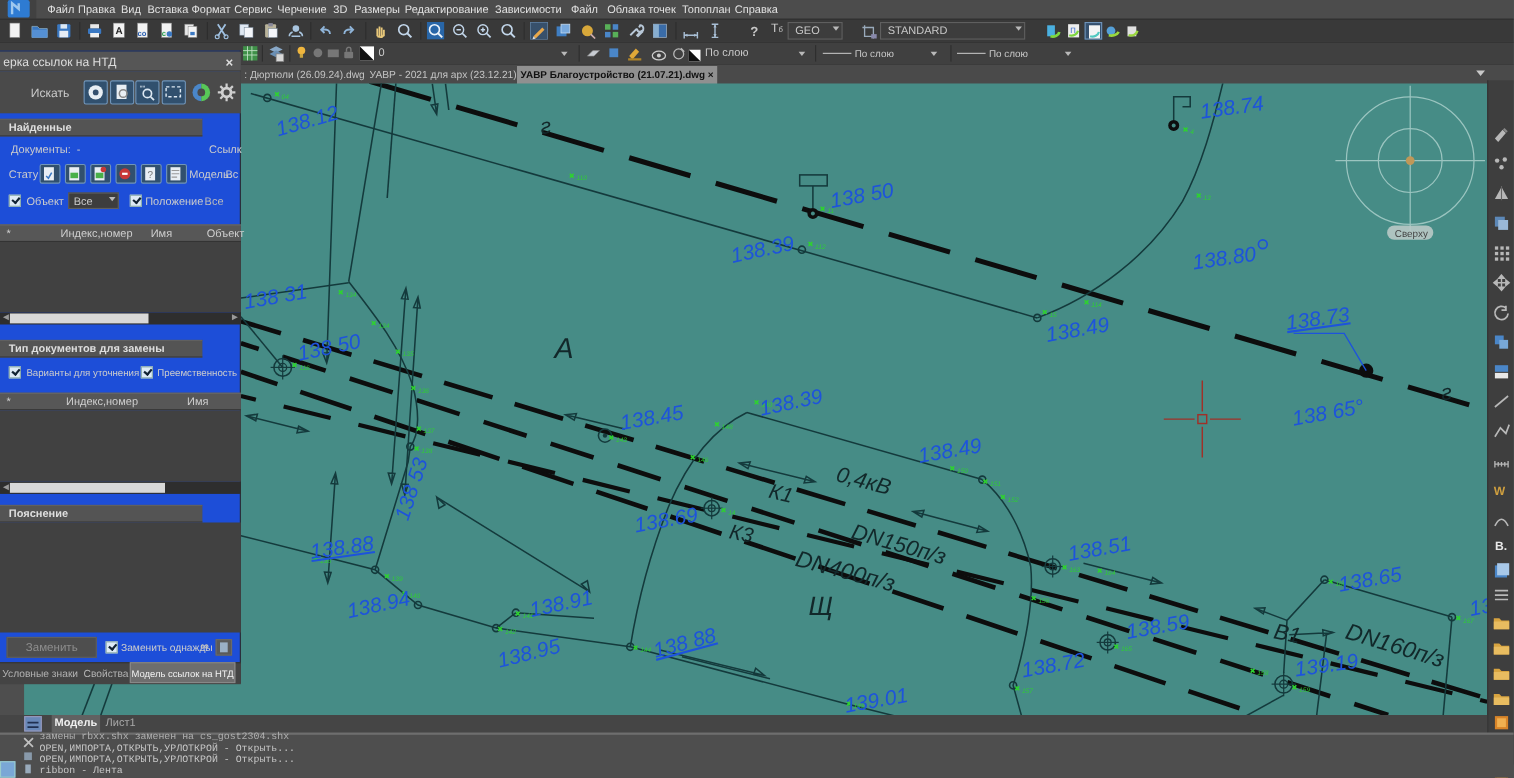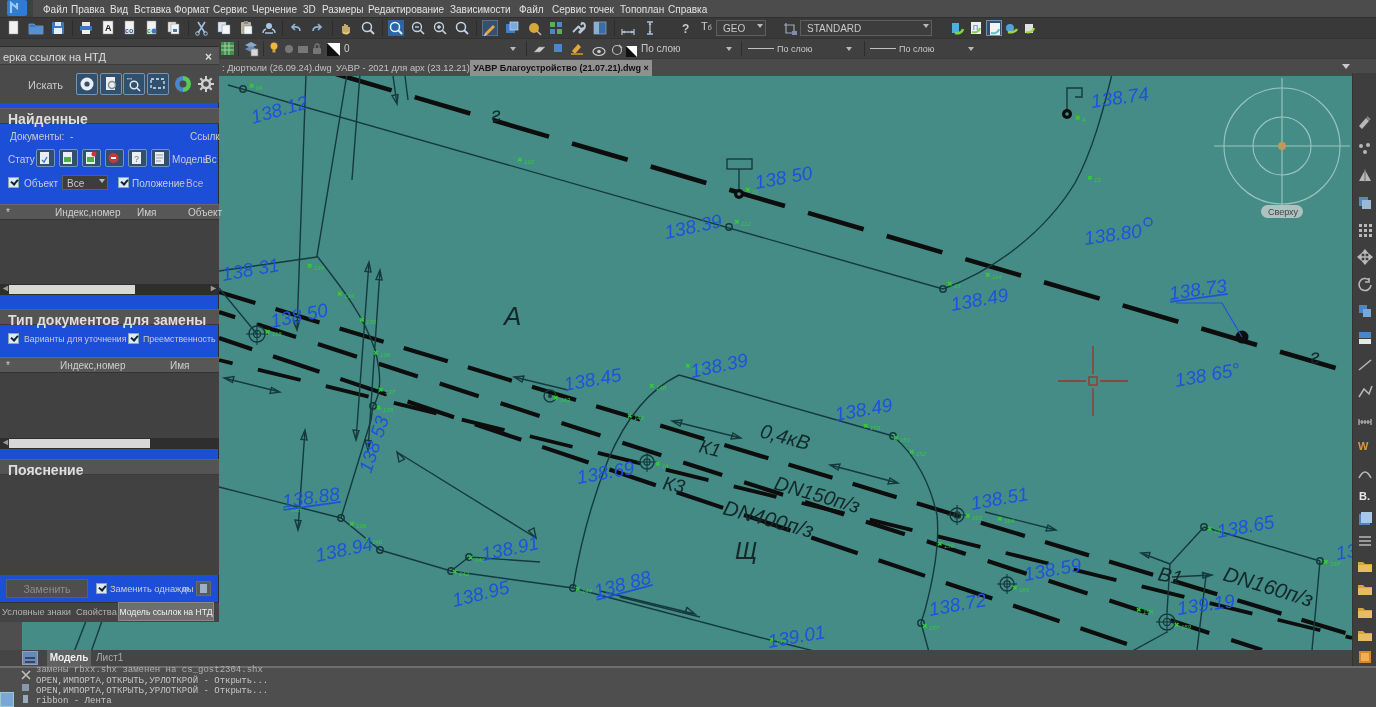--- a/index.html
+++ b/index.html
@@ -12,22 +12,22 @@
 #tabbar{left:0;top:58px;width:1376px;height:18px;background:#4a4a4a;border-top:1px solid #3a3a3a;font-size:9.3px;color:#c3c3c3}
 .tab{position:absolute;top:4px;white-space:nowrap}
 #activetab{position:absolute;left:470px;top:1px;width:182px;height:17px;background:#909090;color:#111;
  font-weight:bold;text-align:center;font-size:9px;padding-top:3px;white-space:nowrap}
 #canvas{left:22px;top:76px;width:1330px;height:574px;background:#468c86}
 #rightbar{left:1352px;top:73px;width:24px;height:622px;background:#3e3e3e;border-left:1px solid #333}
 #modelbar{left:0;top:650px;width:1352px;height:16px;background:#454545}
 #cmd{left:0;top:666px;width:1376px;height:41px;background:#4e4e4e;border-top:2px solid #6e6e6e;
  font-family:"Liberation Mono",monospace;font-size:9px;color:#c6c6c6}
 #panel{left:0;top:46px;width:219px;height:575px;background:#1d4ed8;border:1px solid #2c2c2c;border-left:none;font-size:10px;color:#cccccc}
-.ph{position:absolute;left:0;width:219px;height:16px;background:#545454;color:#dedede;font-weight:bold;
- font-size:14px;padding:2px 0 0 8px;border-top:1px solid #606060;border-bottom:1px solid #3a3a3a}
+.ph{position:absolute;left:0;width:184px;height:16px;background:#545454;color:#dedede;font-weight:bold;
+ font-size:10px;padding:2px 0 0 8px;border-top:1px solid #606060;border-bottom:1px solid #3a3a3a}
 .btnb{position:absolute;width:22px;height:22px;background:#31506e;border:1px solid #7195b9;border-radius:2px}
 .btns{position:absolute;width:19px;height:18px;background:#31506e;border:1px solid #7195b9;border-radius:2px}
 .cb{position:absolute;width:11px;height:11px;background:#ddeaf6;border:1px solid #8aa;}
 .cb:after{content:"";position:absolute;left:2px;top:1px;width:5px;height:3px;border-left:2px solid #123;border-bottom:2px solid #123;transform:rotate(-50deg)}
 .dd{position:absolute;background:#3d3d3d;border:1px solid #5f5f5f;color:#c9c9c9;font-size:10px}
 .dda{position:absolute;right:2px;top:3px;width:0;height:0;border-left:3.5px solid transparent;border-right:3.5px solid transparent;border-top:4px solid #b9b9b9}
 .th{position:absolute;background:#575757;border-top:1px solid #686868;border-bottom:1px solid #333;color:#cfcfcf;font-size:10px}
 .tbody{position:absolute;background:#414141}
 .hs{position:absolute;height:11px;background:#2e2e2e}
 .hsthumb{position:absolute;top:1px;height:9px;background:#d8d8d8}
@@ -45,21 +45,21 @@
 <div class="mi" style="left:110px">Вид</div>
 <div class="mi" style="left:134px">Вставка</div>
 <div class="mi" style="left:174px">Формат</div>
 <div class="mi" style="left:213px">Сервис</div>
 <div class="mi" style="left:252px">Черчение</div>
 <div class="mi" style="left:303px">3D</div>
 <div class="mi" style="left:322px">Размеры</div>
 <div class="mi" style="left:368px">Редактирование</div>
 <div class="mi" style="left:450px">Зависимости</div>
 <div class="mi" style="left:519px">Файл</div>
-<div class="mi" style="left:552px">Сервис точек</div>
+<div class="mi" style="left:552px">Облака точек</div>
 <div class="mi" style="left:620px">Топоплан</div>
 <div class="mi" style="left:668px">Справка</div>
 </div>
 <div class="a" id="tb1">
 <div class="a" style="left:6px;top:2px;width:16px;height:16px"><svg width="16" height="16">
         <rect x="3" y="1" width="9" height="13" fill="#f2f2f2" stroke="#8a8a8a" stroke-width="0.5"></rect>
       </svg></div>
 <div class="a" style="left:28px;top:2px;width:16px;height:16px"><svg width="16" height="16">
         <path d="M1 4 h5 l2 2 h7 v8 h-14 z" fill="#3a78c2" stroke="#9bc" stroke-width="0.6"></path>
         <path d="M1 7 h14 v7 h-14 z" fill="#5590d4"></path>

